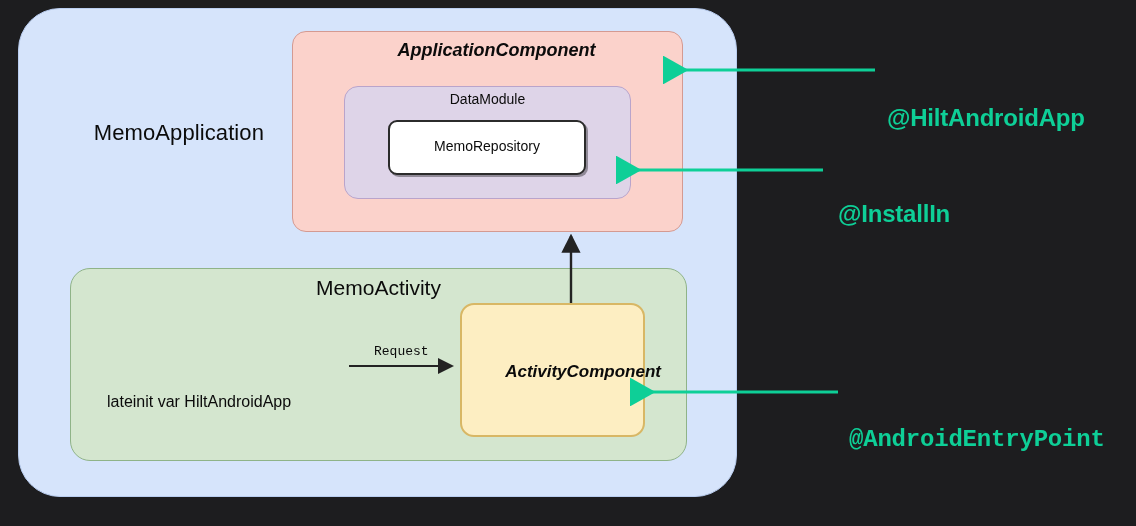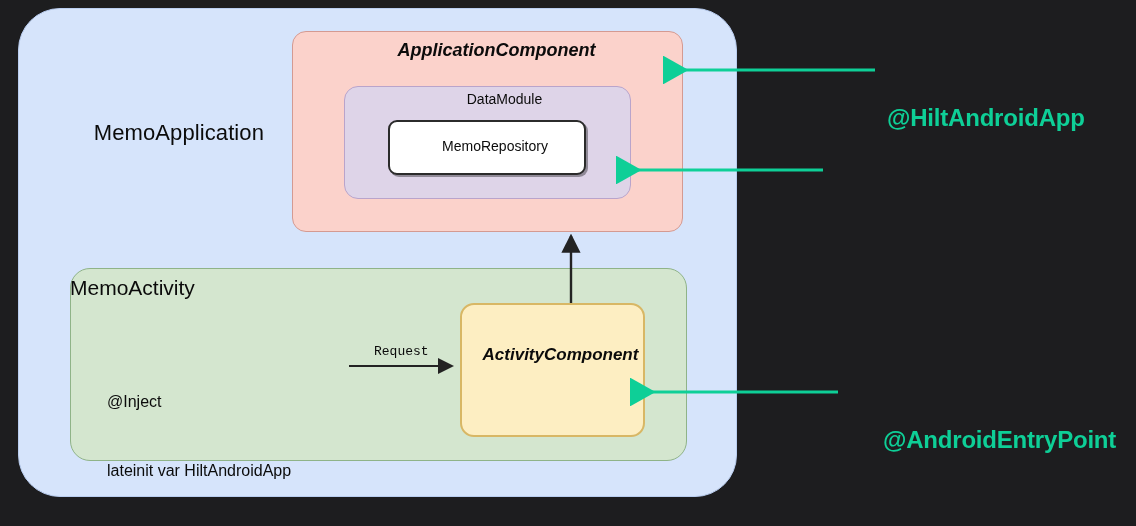--- a/index.html
+++ b/index.html
@@ -108,49 +108,48 @@
     top: 40px;
     width: 391px;
     text-align: center;
     font-size: 18px;
     font-style: italic;
     font-weight: 600;
     margin-left: 9px;
   }
 
   .lbl-datamodule {
-    left: 325px;
+    left: 344px;
     top: 91px;
     width: 287px;
     text-align: center;
     font-size: 14px;
-    padding-left: 36px;
   }
 
   .lbl-memorepository {
     left: 388px;
     top: 138px;
     width: 198px;
     text-align: center;
     font-size: 14px;
-    margin-left: 8px;
   }
 
   .lbl-memoactivity {
     left: 70px;
     top: 276px;
     width: 617px;
+    text-align: center;
     font-size: 21px;
   }
 
   .lbl-activitycomponent {
     left: 460px;
-    top: 345px;
+    top: 362px;
     width: 201px;
-    text-align: center;
+    text-align: right;
     font-size: 17px;
     font-style: italic;
     font-weight: 600;
   }
 
   .lbl-inject {
     left: 107px;
     top: 344px;
     font-size: 16px;
     line-height: 23px;
@@ -167,21 +166,21 @@
   .annot {
     position: absolute;
     font-size: 24px;
     font-weight: bold;
     white-space: pre;
     letter-spacing: -0.2px;
     margin-top: 47px;
   }
   .annot-hiltandroidapp { left: 887px; top: 57px; }
   .annot-installin      { left: 838px; top: 153px; }
-  .annot-androidentrypoint { left: 883px; top: 379px; }
+  .annot-androidentrypoint { left: 849px; top: 379px; font-family: Liberation Mono, monospace; }
 
   
   #arrows {
     position: absolute;
     left: 0;
     top: 0;
     width: 1136px;
     height: 526px;
     pointer-events: none;
   }
@@ -200,30 +199,30 @@
   <div class="box box-datamodule"></div>
   <div class="lbl lbl-datamodule">DataModule</div>
 
   <div class="box box-memorepository"></div>
   <div class="lbl lbl-memorepository">MemoRepository</div>
 
   <div class="box box-memoactivity"></div>
   <div class="lbl lbl-memoactivity">MemoActivity</div>
 
   <div class="lbl lbl-inject">
-    <div>@Inject</div>
     <div>lateinit var HiltAndroidApp</div>
   </div>
 
   <div class="lbl lbl-request">Request</div>
 
   <div class="box box-activitycomponent"></div>
   <div class="lbl lbl-activitycomponent">ActivityComponent</div>
 
   <div class="annot annot-hiltandroidapp" style="color: rgb(14, 207, 151);">@HiltAndroidApp</div>
+  <div class="annot annot-installin" style="color: rgb(14, 207, 151);">@InstallIn</div>
   <div class="annot annot-androidentrypoint" style="color: rgb(14, 207, 151);">@AndroidEntryPoint</div>
 
   <svg id="arrows" viewBox="0 0 1136 526">
     <defs>
       <marker id="teal-arrow" markerWidth="9" markerHeight="9" refX="8" refY="4.5" orient="auto" markerUnits="strokeWidth">
         <path d="M8,0 L8,9 L0,4.5 z" fill="#0ecf97"></path>
       </marker>
       <marker id="dark-arrow-right" markerWidth="8" markerHeight="8" refX="7" refY="4" orient="auto" markerUnits="strokeWidth">
         <path d="M0,0 L8,4 L0,8 z" fill="#232323"></path>
       </marker>

